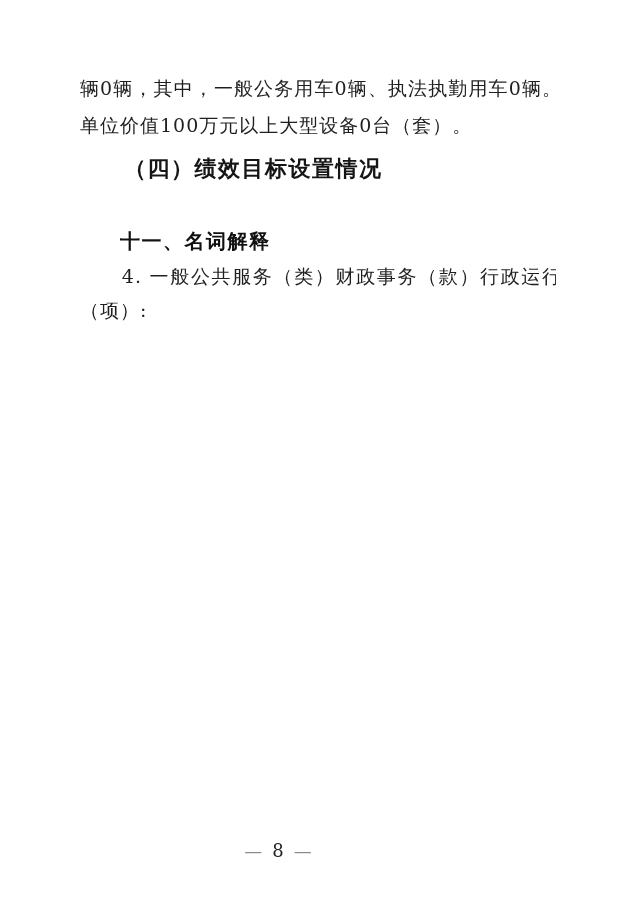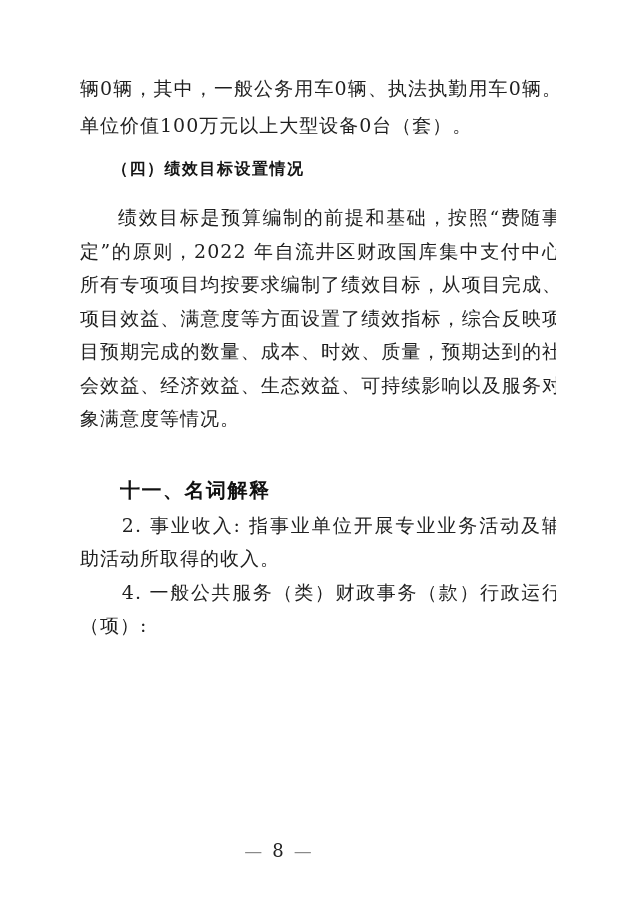--- a/index.html
+++ b/index.html
@@ -29,21 +29,21 @@
     text-align: justify;
     text-justify: inter-character;
     word-break: break-all;
   }
   .lh-wide  { line-height: 37px; }
   .lh-tight { line-height: 33.5px; }
   .indent-2 { text-indent: 2em; }
   .indent-list { text-indent: 2.2em; }
   .heading-serif {
     margin: 6px 0 0 0;
-    font-size: 16px;
+    font-size: 22px;
     line-height: 37px;
     font-weight: bold;
     letter-spacing: 1.5px;
     text-indent: 2em;
     color: #151515;
   }
   .heading-sans {
     margin: 36px 0 0 0;
     font-size: 20px;
     line-height: 37px;
@@ -79,27 +79,25 @@
 <body>
 
 <div class="page">
   <div class="content">
 
     <p class="para lh-wide">辆0辆，其中，一般公务用车0辆、执法执勤用车0辆。单位价值100万元以上大型设备0台（套）。</p>
 
 
     <h3 class="para heading-serif">（四）绩效目标设置情况</h3>
 
-    <p class="para lh-tight indent-2 mt-14">绩效目标是预算编制的前提和基础，按照“费随事定”的原则，2022 年自流井区财政国库集中支付中心所有专项项目均按要求编制了绩效目标，从项目完成、项目效益、满意度等方面设置了绩效指标，综合反映项目预期完成的数量、成本、时效、质量，预期达到的社会效益、经济效益、生态效益、可持续影响以及服务对象满意度等情况。</p>
 
 
     <h2 class="para heading-sans">十一、名词解释</h2>
 
 
-    <p class="para lh-tight indent-list">2. 事业收入: 指事业单位开展专业业务活动及辅助活动所取得的收入。</p>
 
 
     <p class="para lh-tight indent-list">4. 一般公共服务（类）财政事务（款）行政运行（项）:</p>
 
   </div>
 
   <div class="footer">
     <span class="dash">—</span><span class="num">8</span><span class="dash">—</span>
   </div>
 </div>

